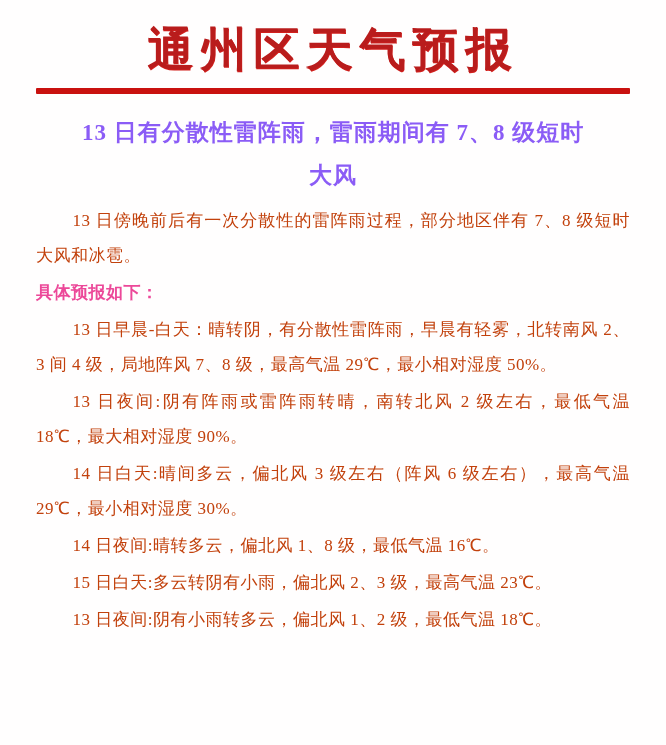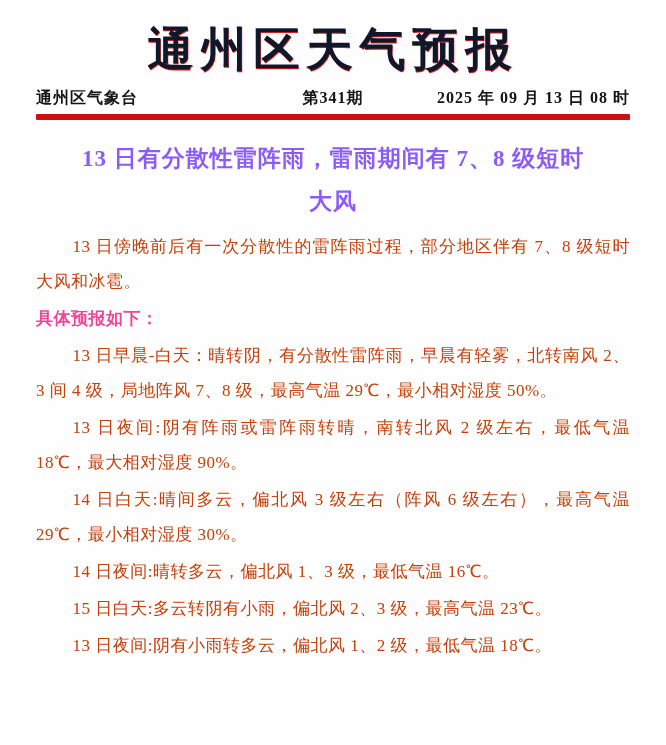--- a/index.html
+++ b/index.html
@@ -16,21 +16,21 @@
   .page {
     box-sizing: border-box;
     width: 666px;
     height: 745px;
     padding: 18px 36px 0 36px;
     background: #fffefe;
   }
   .title {
     margin: 0 0 8px 0;
     text-align: center;
-    color: #0f172a;
+    color: #b91c1c;
     font-family: "DejaVu Serif", serif;
     font-weight: 900;
     font-size: 46px;
     line-height: 62px;
     letter-spacing: 7px;
     text-shadow: 0.5px 0.5px 0 #d3201d;
   }
   .meta-row {
     display: flex;
     align-items: flex-end;
@@ -70,42 +70,37 @@
   .indent { text-indent: 2.15em; }
   .bold { font-weight: bold; color: #ec4899; }
 </style>
 </head>
 <body>
 
 <div class="page">
 
   <h1 class="title">通州区天气预报</h1>
 
-  <div class="meta-row">
-    <span class="meta-left">通州区气象台</span>
-    <span class="meta-center">第341期</span>
-    <span class="meta-right">2025 年 09 月 13 日 08 时</span>
-  </div>
 
   <div class="red-rule"></div>
 
   <h2 class="headline">
     <span class="hl">13 日有分散性雷阵雨，雷雨期间有 7、8 级短时</span>
     <span class="hl">大风</span>
   </h2>
 
   <p class="body-text indent">13 日傍晚前后有一次分散性的雷阵雨过程，部分地区伴有 7、8 级短时大风和冰雹。</p>
 
   <p class="body-text bold spaced">具体预报如下：</p>
 
   <p class="body-text indent spaced">13 日早晨-白天：晴转阴，有分散性雷阵雨，早晨有轻雾，北转南风 2、3 间 4 级，局地阵风 7、8 级，最高气温 29℃，最小相对湿度 50%。</p>
 
   <p class="body-text indent spaced">13 日夜间:阴有阵雨或雷阵雨转晴，南转北风 2 级左右，最低气温 18℃，最大相对湿度 90%。</p>
 
   <p class="body-text indent spaced">14 日白天:晴间多云，偏北风 3 级左右（阵风 6 级左右），最高气温 29℃，最小相对湿度 30%。</p>
 
-  <p class="body-text indent spaced">14 日夜间:晴转多云，偏北风 1、3 级，最低气温 16℃。</p>
+  <p class="body-text indent spaced">14 日夜间:晴转多云，偏北风 1、8 级，最低气温 16℃。</p>
 
   <p class="body-text indent spaced">15 日白天:多云转阴有小雨，偏北风 2、3 级，最高气温 23℃。</p>
 
   <p class="body-text indent spaced">13 日夜间:阴有小雨转多云，偏北风 1、2 级，最低气温 18℃。</p>
 
 </div>
 
 </body></html>

